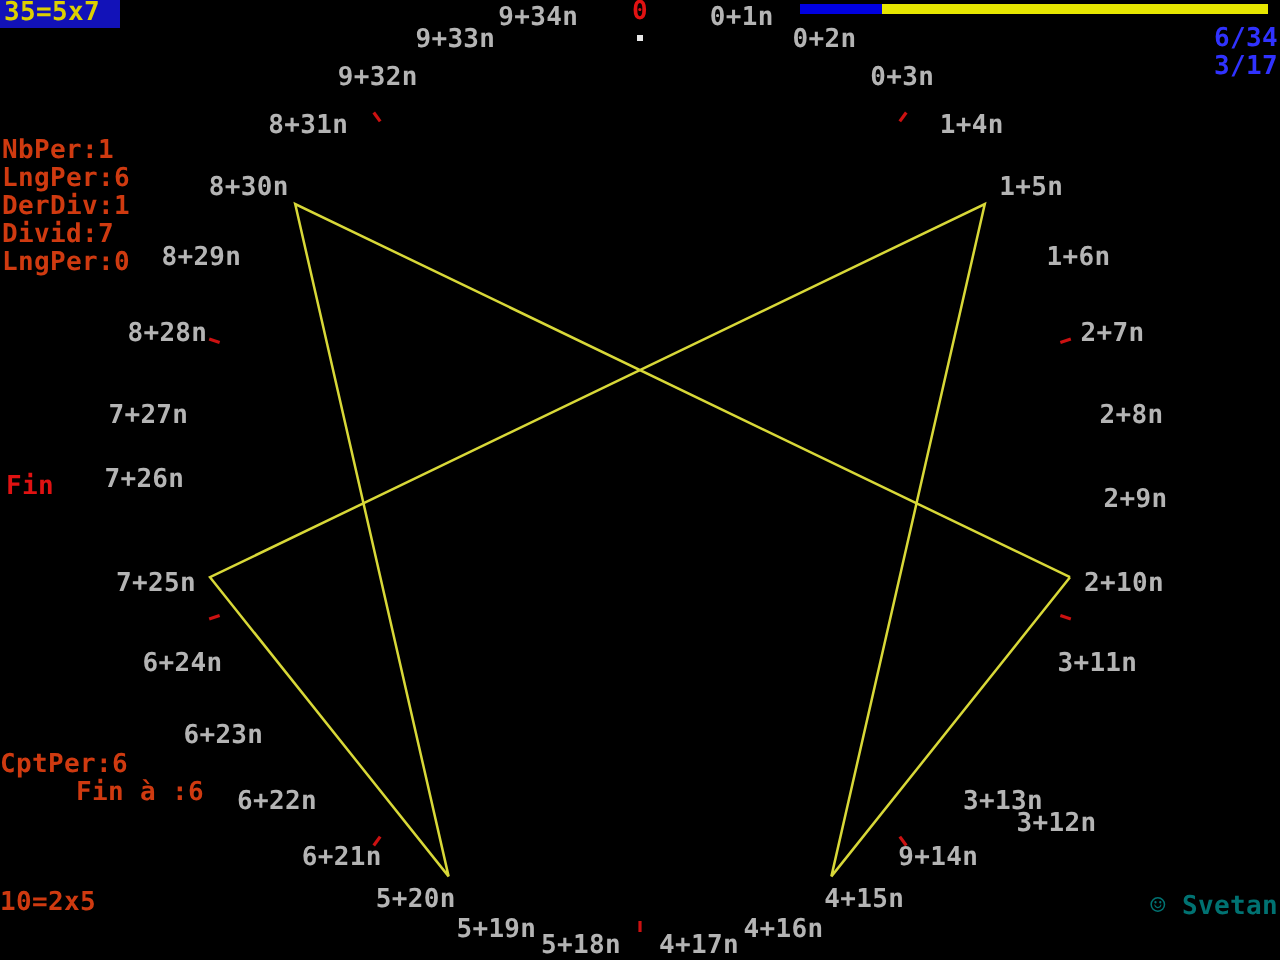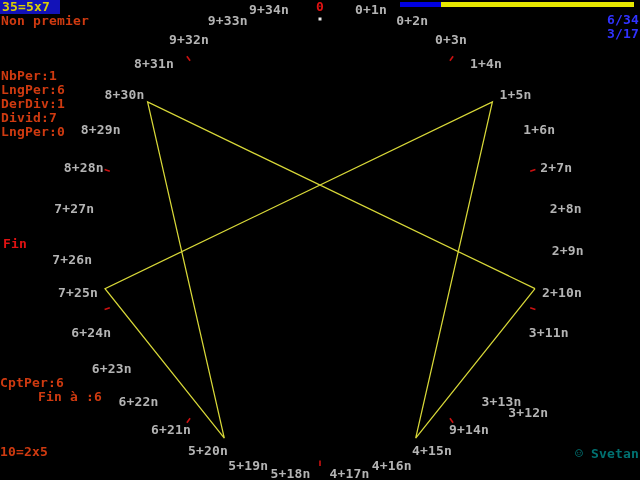--- a/index.html
+++ b/index.html
@@ -28,21 +28,20 @@
   #diagram-svg{position:absolute;left:0;top:0;}
   .clabel{position:absolute;transform:translate(-50%,-50%);color:var(--label_gray);white-space:pre;}
   .clabel.hl{color:var(--bright_red);}
 </style>
 </head>
 <body>
 
 <div id="screen">
 
   <div class="t" id="banner">35=5x7</div>
-  <div class="t" id="primality">Non premier</div>
 
   <div class="t stat" id="stat0">NbPer:1</div>
   <div class="t stat" id="stat1">LngPer:6</div>
   <div class="t stat" id="stat2">DerDiv:1</div>
   <div class="t stat" id="stat3">Divid:7</div>
   <div class="t stat" id="stat4">LngPer:0</div>
 
   <div class="t" id="fin">Fin</div>
   <div class="t" id="cptper">CptPer:6</div>
   <div class="t" id="fin-a">Fin à :6</div>
@@ -88,21 +87,21 @@
       <div class="clabel" style="left: 391.8px; top: 465.1px;">4+16n</div>
       <div class="clabel" style="left: 349.5px; top: 472.6px;">4+17n</div>
       <div class="clabel" style="left: 290.5px; top: 472.6px;">5+18n</div>
       <div class="clabel" style="left: 248.2px; top: 465.1px;">5+19n</div>
       <div class="clabel" style="left: 207.9px; top: 450.3px;">5+20n</div>
       <div class="clabel" style="left: 170.9px; top: 428.8px;">6+21n</div>
       <div class="clabel" style="left: 138.5px; top: 401.2px;">6+22n</div>
       <div class="clabel" style="left: 111.7px; top: 368.4px;">6+23n</div>
       <div class="clabel" style="left: 91.3px; top: 331.5px;">6+24n</div>
       <div class="clabel" style="left: 78px; top: 291.6px;">7+25n</div>
-      <div class="clabel" style="left: 72.2px; top: 259px; text-align: right;">7+26n</div>
+      <div class="clabel" style="left: 72.2px; top: 240px; text-align: right;">7+26n</div>
       <div class="clabel" style="left: 74.2px; top: 208.1px;">7+27n</div>
       <div class="clabel" style="left: 83.7px; top: 167.2px;">8+28n</div>
       <div class="clabel" style="left: 100.7px; top: 128.6px;">8+29n</div>
       <div class="clabel" style="left: 124.4px; top: 93.6px;">8+30n</div>
       <div class="clabel" style="left: 154.1px; top: 63.3px;">8+31n</div>
       <div class="clabel" style="left: 188.9px; top: 38.6px;">9+32n</div>
       <div class="clabel" style="left: 227.7px; top: 20.4px;">9+33n</div>
       <div class="clabel" style="left: 269.1px; top: 9.3px;">9+34n</div>
     </div>
 </div>

